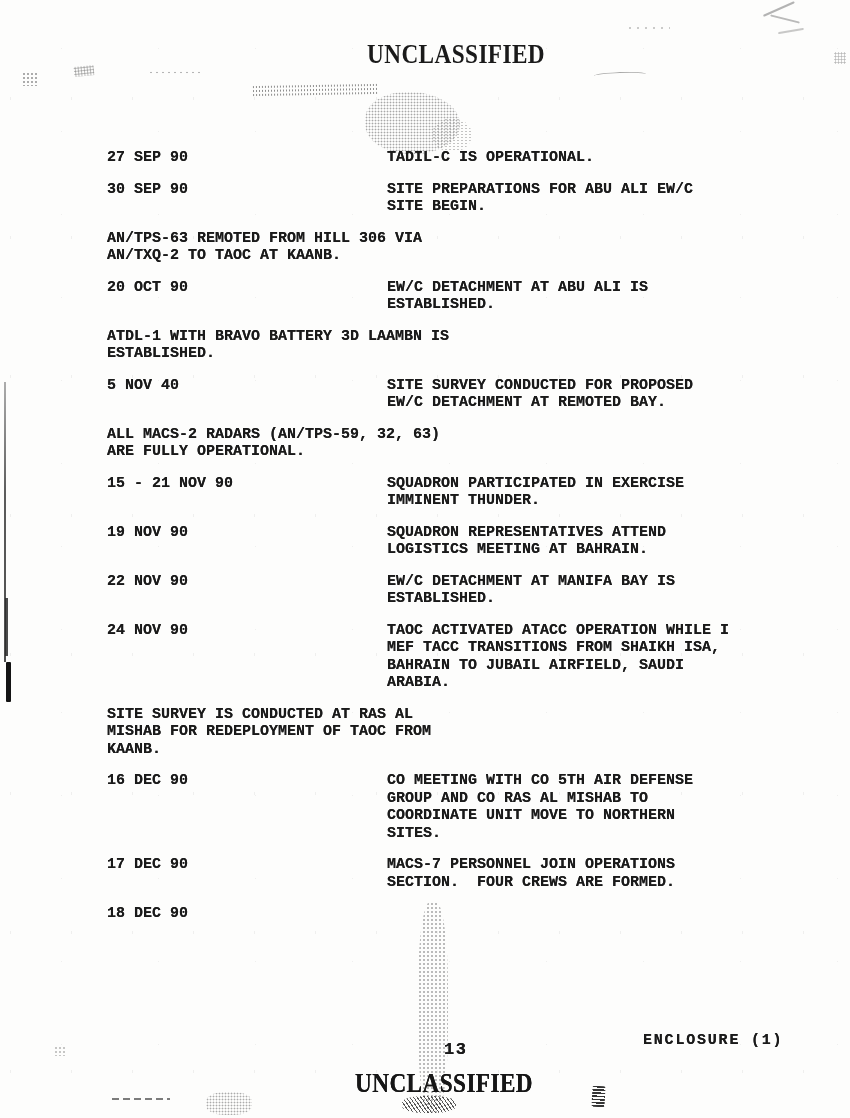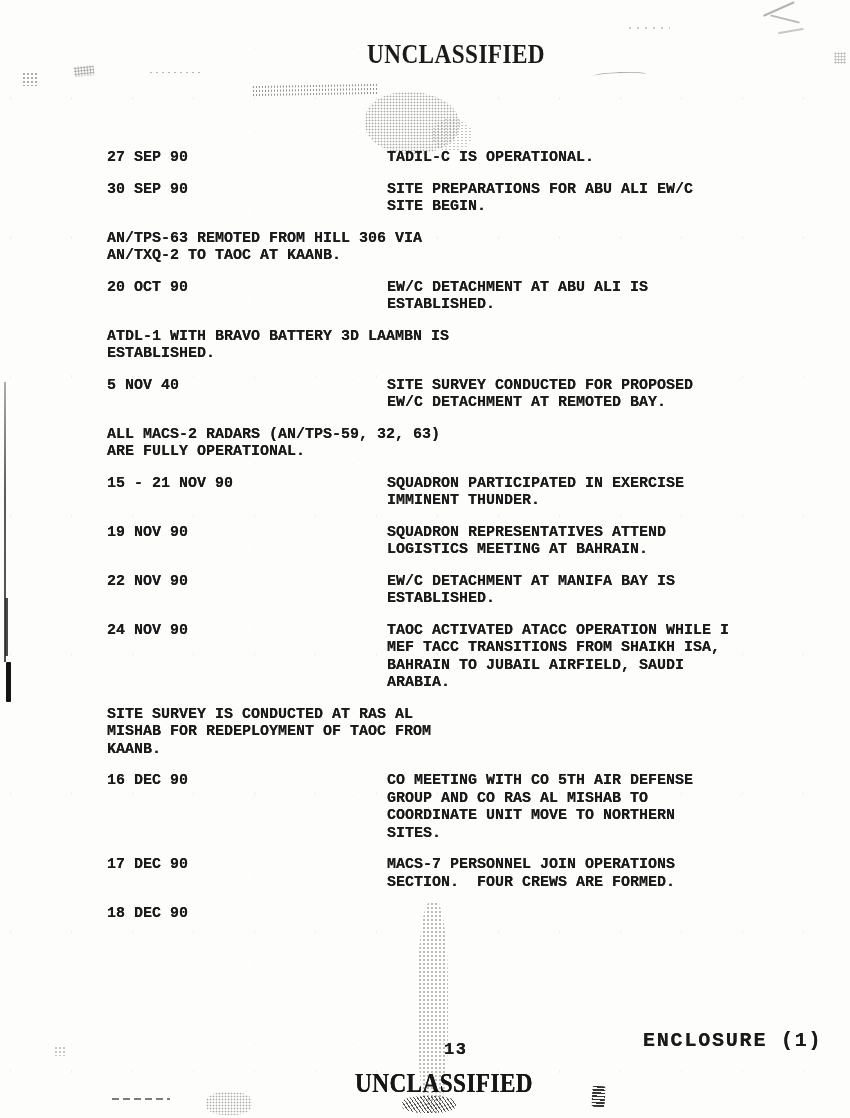--- a/index.html
+++ b/index.html
@@ -33,21 +33,21 @@
   .timeline{
     position:absolute;left:107px;top:149px;width:700px;
     font-size:15px;line-height:17.5px;font-weight:700;
     text-shadow:0 0 .5px rgba(20,20,20,.85);
   }
   .entry{display:flex;margin-bottom:14px;}
   .date{flex:0 0 280px;white-space:pre;}
   .event{flex:0 0 380px;white-space:pre-wrap;}
   .enclosure{
     position:absolute;left:643px;top:1032px;
-    font-size:20px;line-height:17.5px;font-weight:700;
+    font-size:15px;line-height:17.5px;font-weight:700;
     letter-spacing:1.8px;white-space:pre;
     text-shadow:0 0 .5px rgba(20,20,20,.85);
   }
   .page-number{
     position:absolute;left:420px;top:1041px;
     font-size:17px;line-height:18px;font-weight:700;letter-spacing:1.5px;
     text-shadow:0 0 .6px rgba(20,20,20,.9);
     margin-left:24px;
   }
   

